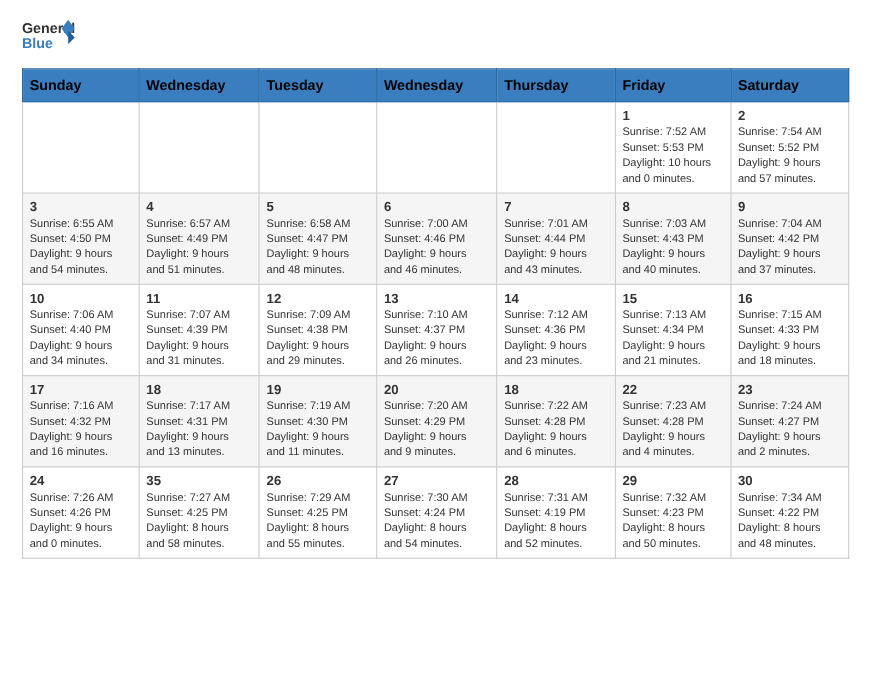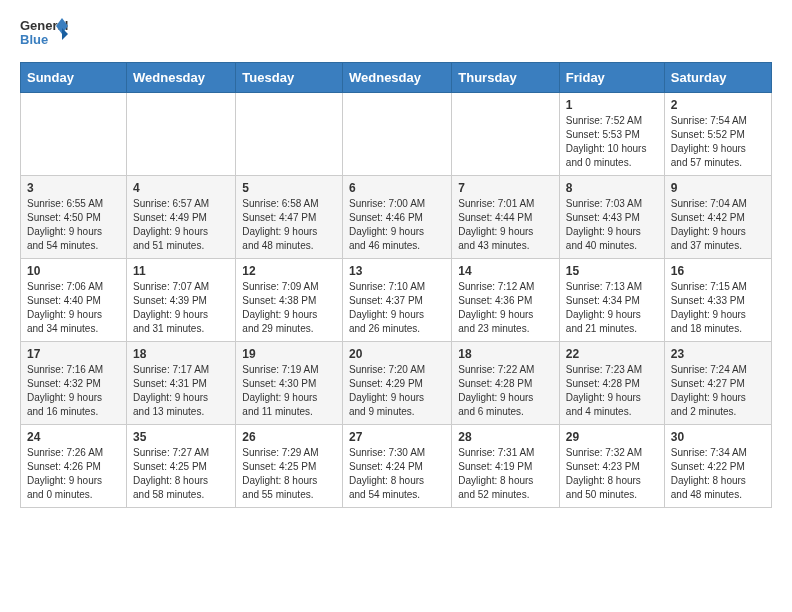--- a/index.html
+++ b/index.html
@@ -24,21 +24,21 @@
     .title-area { text-align: right; }
     .month-title { font-size: 38px; font-weight: bold; color: #333; line-height: 1.1; }
     .location-title { font-size: 16px; color: #555; }
     .calendar {
       width: 100%;
       border-collapse: collapse;
       border: 1px solid #ccc;
     }
     .calendar thead tr th {
       background: #3a7ebf;
-      color: #ffffff;
+      color: #000000;
       font-size: 13px;
       font-weight: bold;
       padding: 7px 6px;
       text-align: left;
       border: 1px solid #2d6aa0;
     }
     .calendar tbody tr td {
       vertical-align: top;
       border: 1px solid #ccc;
       padding: 5px 6px;

